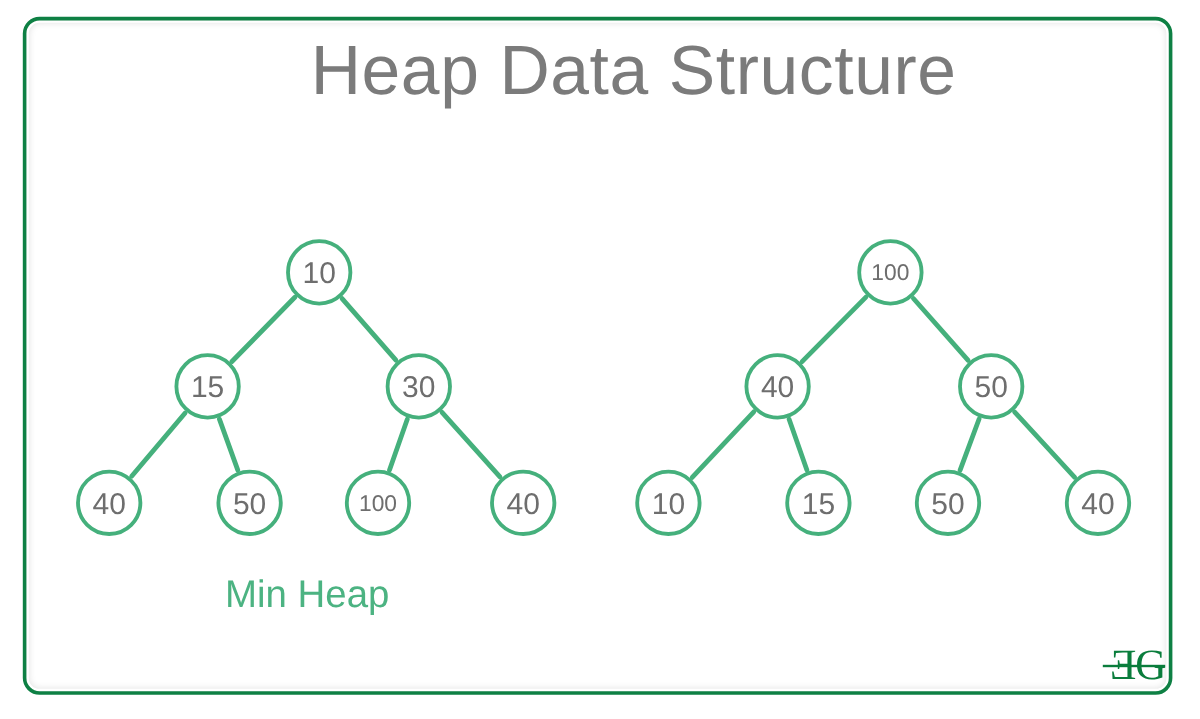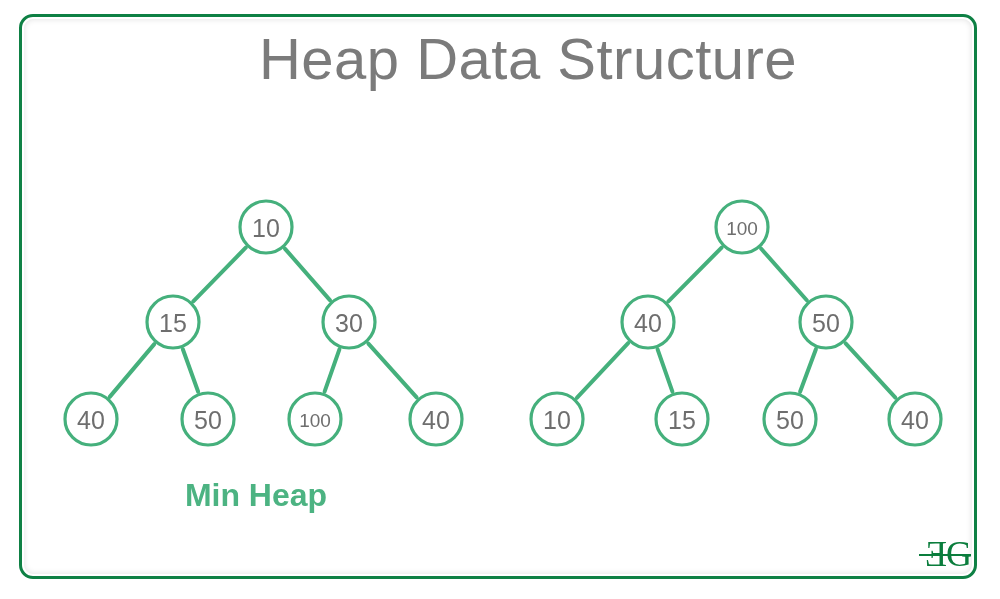--- a/index.html
+++ b/index.html
@@ -80,21 +80,21 @@
   }
   .node-label.small {
     font-size: 19px;
   }
 
   .heap-caption {
     position: absolute;
     text-align: center;
     font-size: 32px;
     line-height: 34px;
-    font-weight: bold;
+    font-weight: normal;
     color: #4cb382;
     white-space: nowrap;
   }
   #caption-min { left: 106px; top: 478px; width: 300px; }
   #caption-max { left: 592px; top: 478px; width: 300px; }
 
   #logo {
     position: absolute;
     left: 918px;
     top: 534px;

